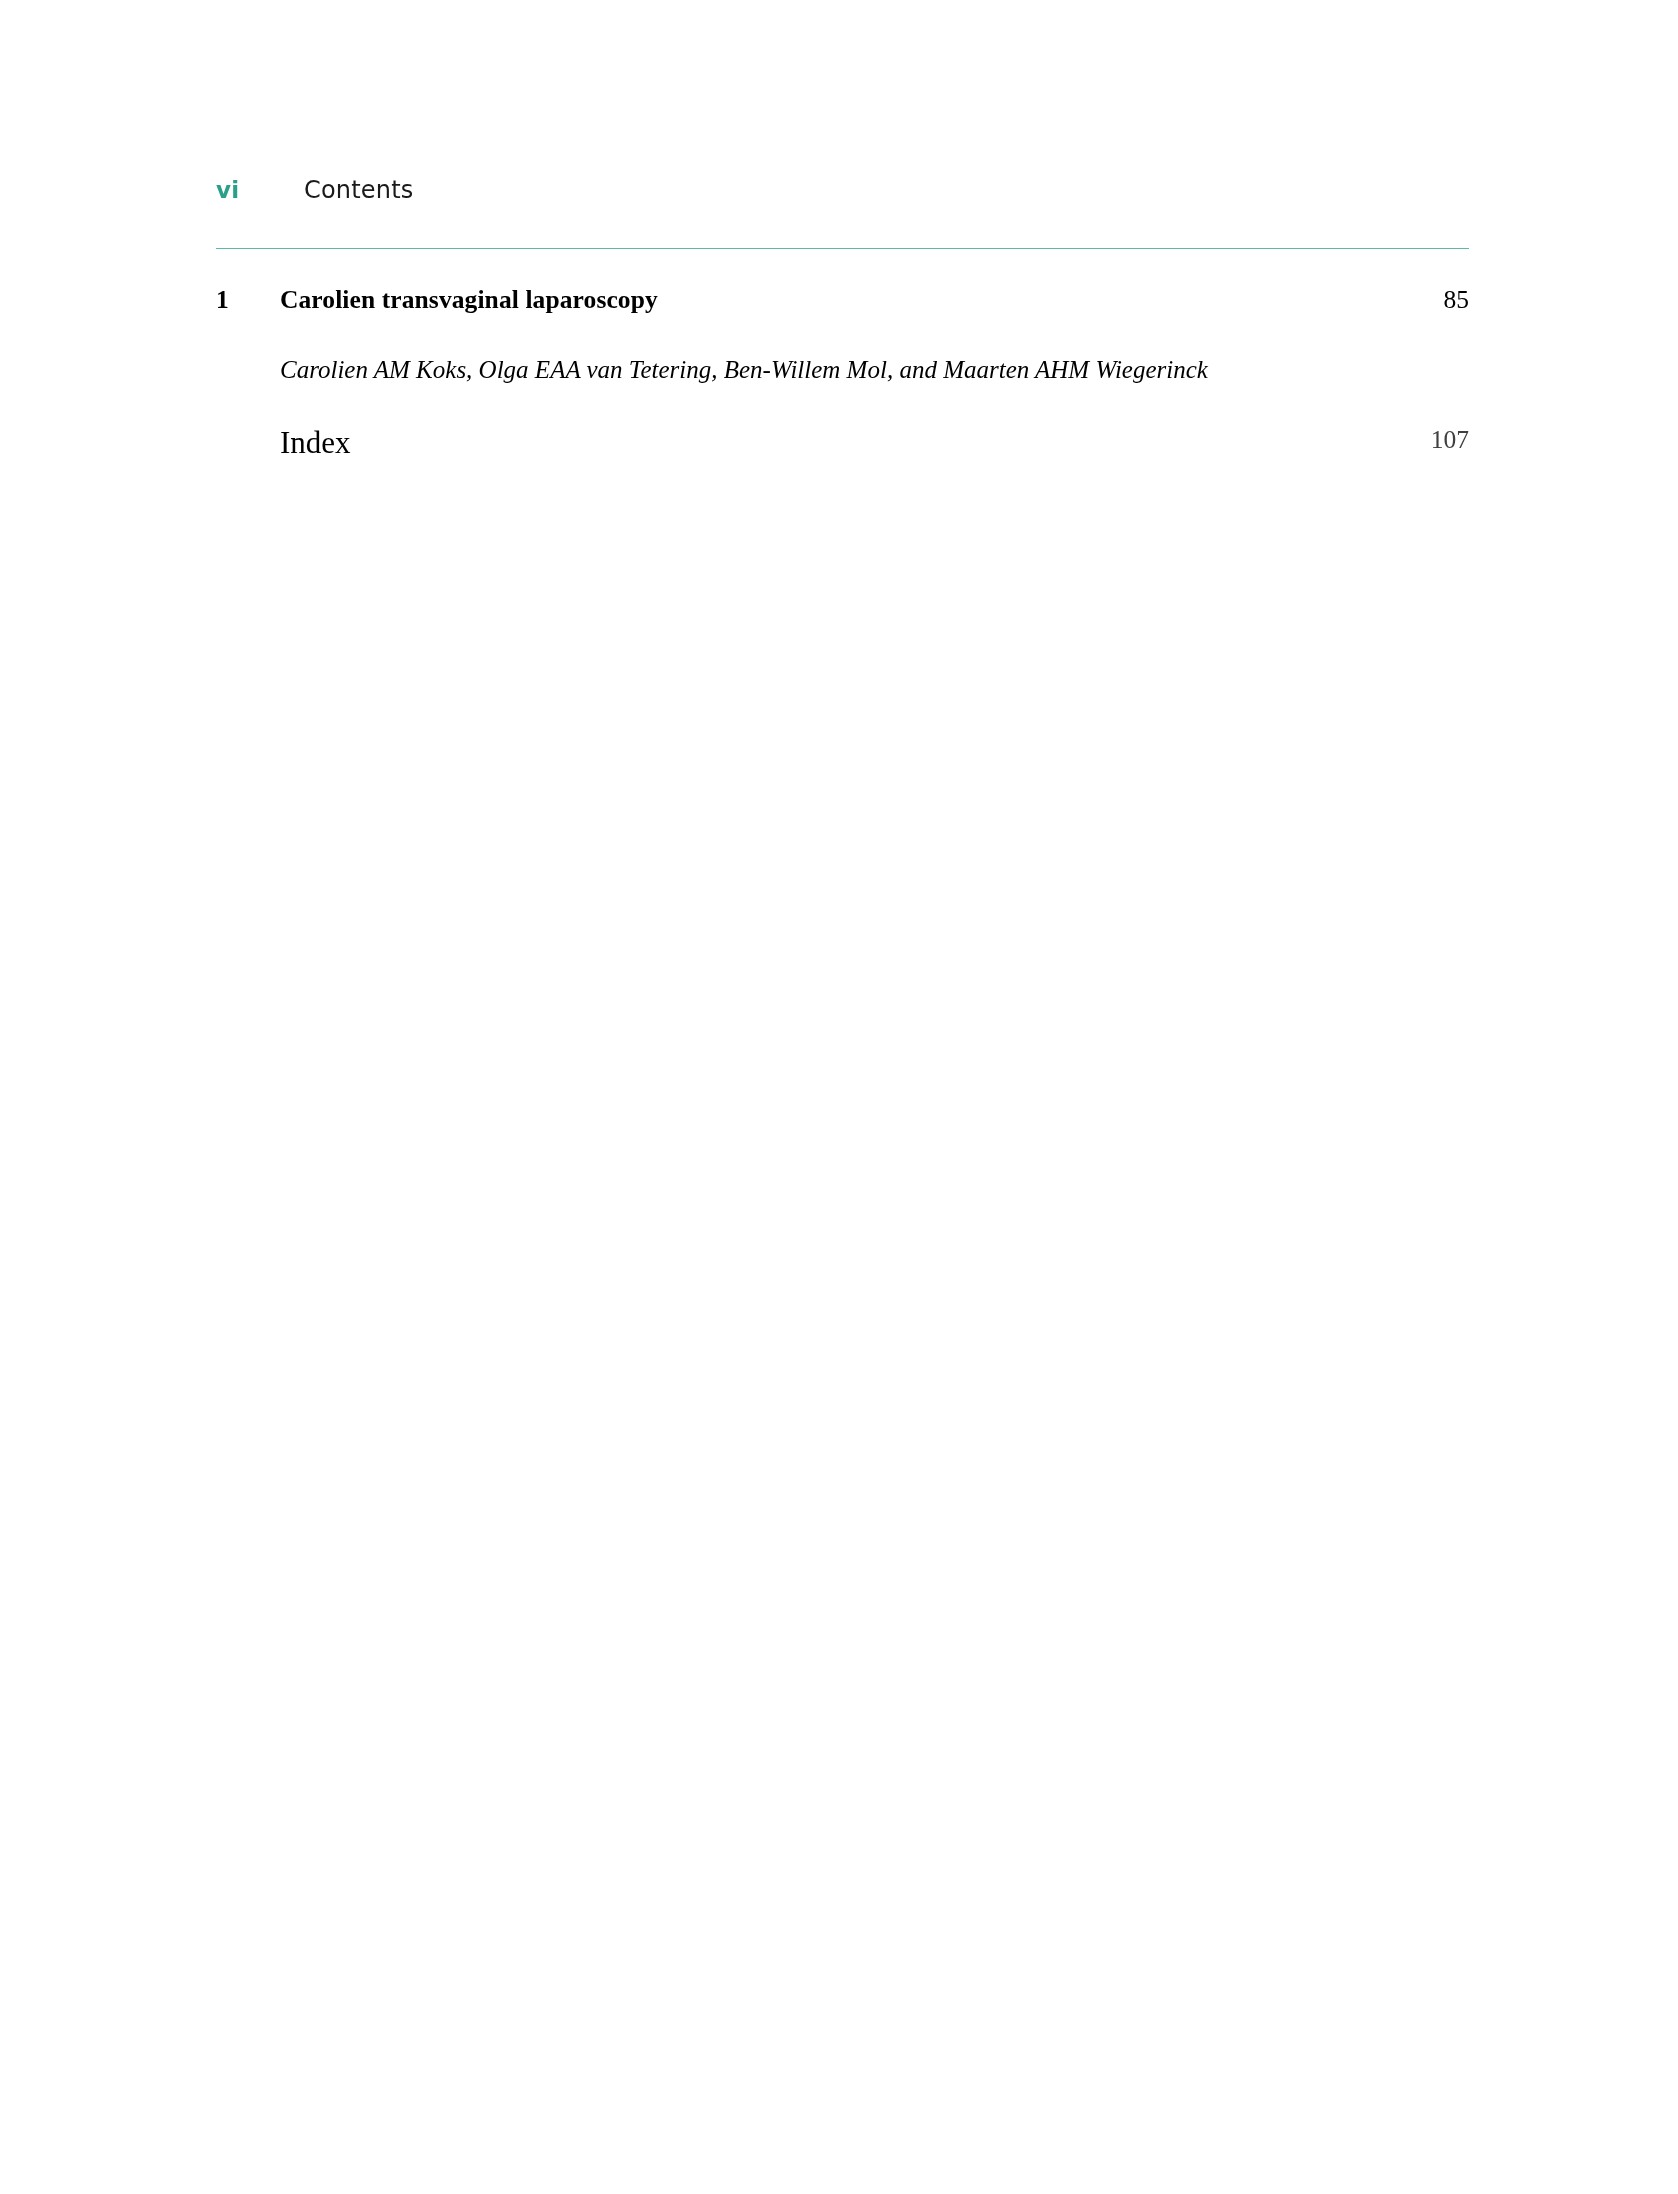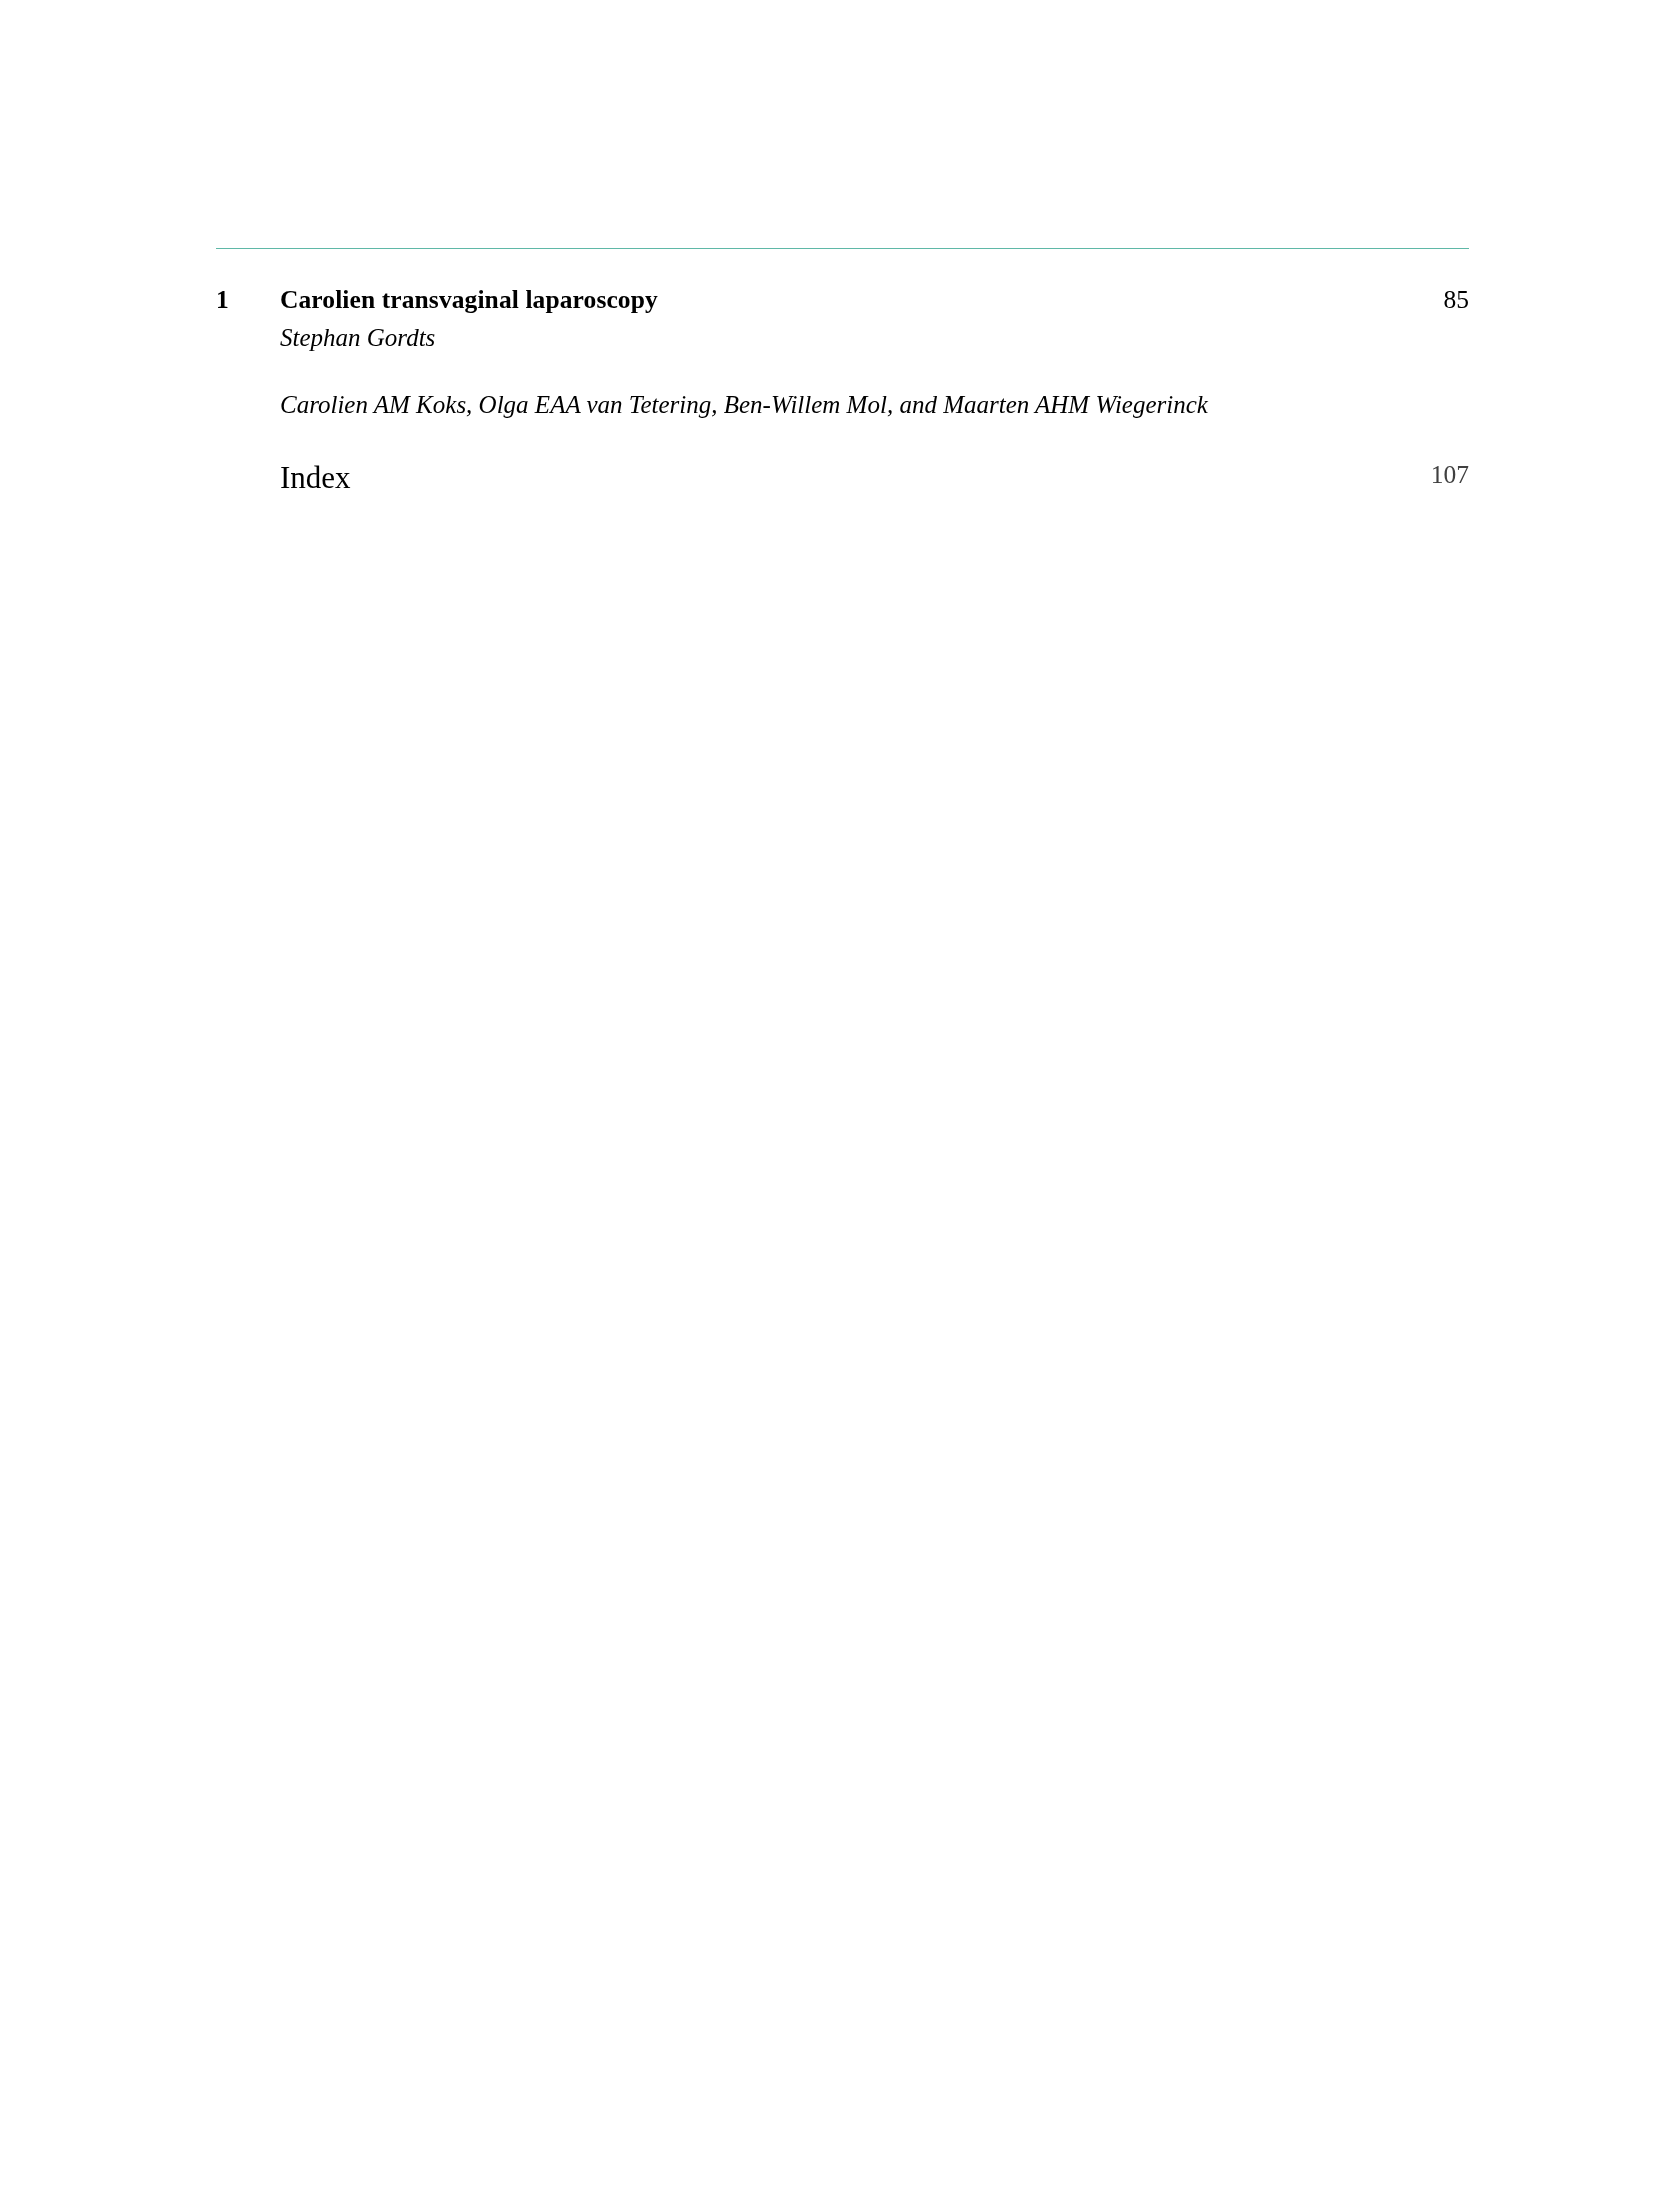--- a/index.html
+++ b/index.html
@@ -142,32 +142,35 @@
     font-family: "Liberation Serif", serif;
     font-size: 25.5px;
     color: #404040;
   }
 </style>
 </head>
 <body>
 
 <div class="page">
 
+  <div class="running-head">
+    <span class="folio">vi</span>
+    <span class="head-title">Contents</span>
+  </div>
 
   <div class="rule"></div>
 
   <div class="toc">
 
     <div class="entry">
       <div class="entry-line">
         <span class="entry-num">1</span>
         <span class="entry-title">Carolien transvaginal laparoscopy</span>
         <span class="entry-page">85</span>
       </div>
-      <div class="entry-authors">Stephan Gordts</div>
     </div>
 
     <div class="entry">
       <div class="entry-authors">Carolien AM Koks, Olga EAA van Tetering, Ben-Willem Mol, and Maarten AHM Wiegerinck</div>
     </div>
 
     <div class="index-entry">
       <span class="index-label">Index</span>
       <span class="index-page">107</span>
     </div>

